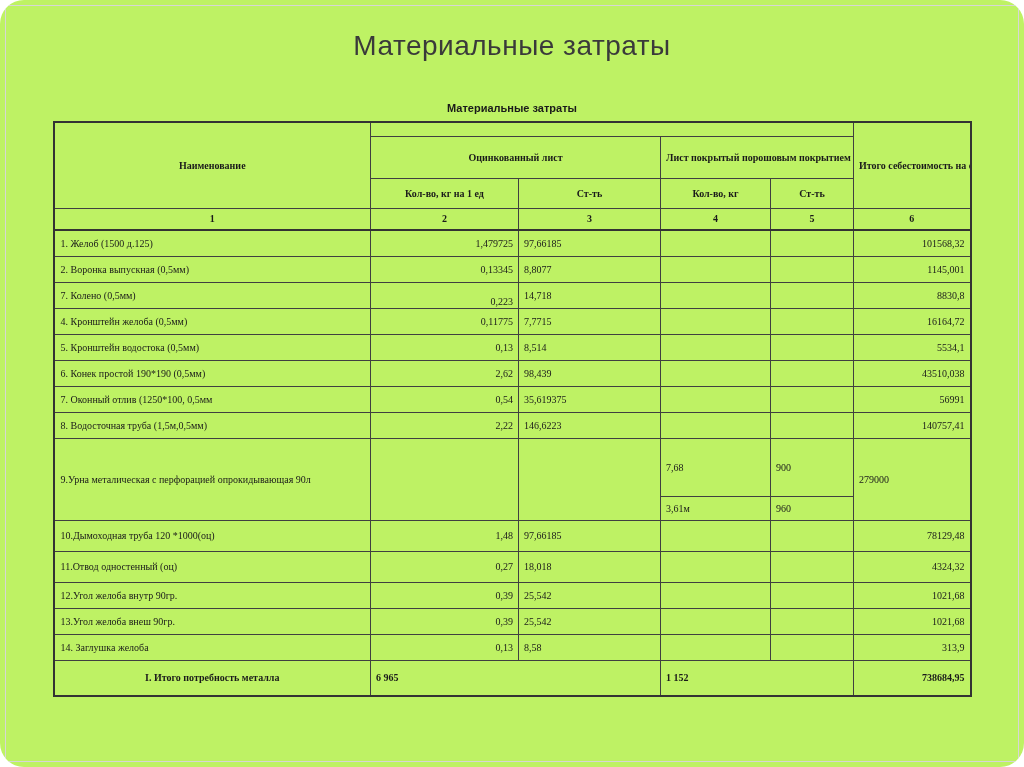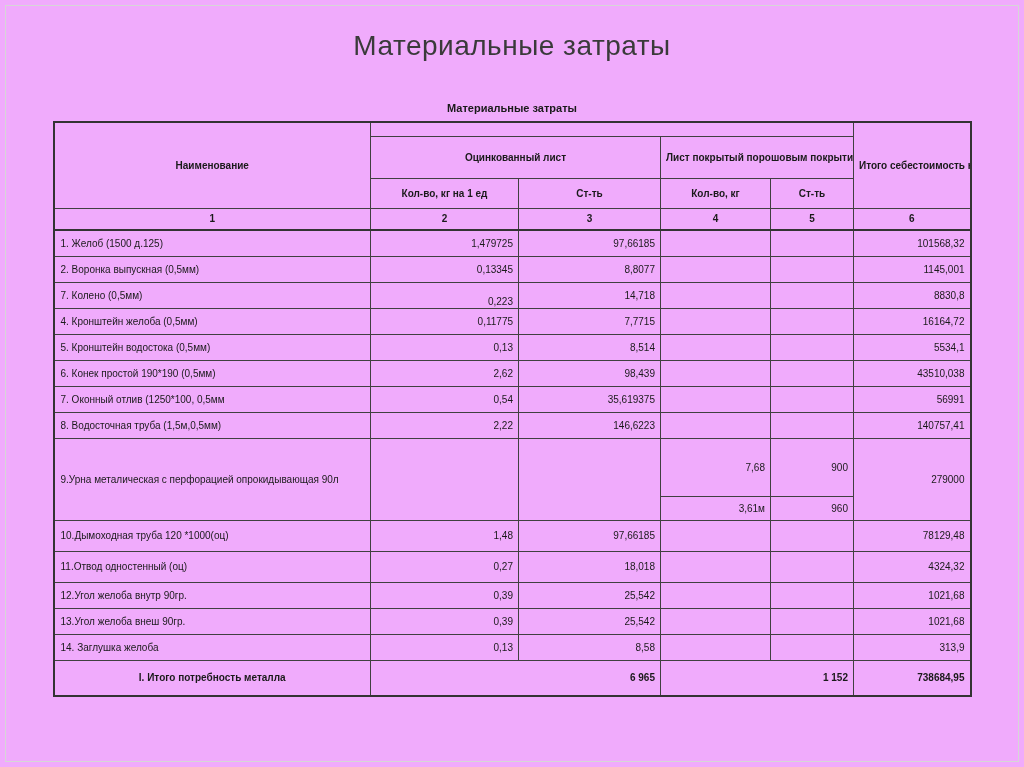--- a/index.html
+++ b/index.html
@@ -5,22 +5,23 @@
   html, body {
     margin: 0;
     padding: 0;
     background: #ffffff;
     font-family: "Liberation Sans", sans-serif;
   }
   .page {
     position: relative;
     width: 1024px;
     height: 767px;
-    background: #f0abfc;
+    background: #bef264;
     overflow: hidden;
+    border-radius: 24px;
   }
   .frame {
     position: absolute;
     inset: 5px;
     border: 1px solid #d6d6d6;
     pointer-events: none;
   }
   .slide-title {
     margin: 0;
     padding-top: 30px;
@@ -36,20 +37,21 @@
     font-size: 11px;
     font-weight: bold;
     color: #1a1a1a;
   }
   table.costs-table {
     border-collapse: collapse;
     table-layout: fixed;
     width: 917px;
     margin: 7px auto 0 auto;
     border: 2px solid #333333;
+    font-family: Liberation Serif, serif;
   }
   .costs-table td {
     border: 1px solid #404040;
     font-size: 10px;
     color: #1a1a1a;
     padding: 0 5px;
     vertical-align: middle;
     overflow: hidden;
     white-space: nowrap;
   }
@@ -61,21 +63,21 @@
   tr.nums td { border-bottom: 2px solid #333333; }
   .hdr { font-weight: bold; text-align: center; white-space: normal; }
   
   tr.r  { height: 26px; margin-top: 27px; }
   tr.r-tall { height: 31px; }
   tr.r9a { height: 58px; }
   tr.r9b { height: 24px; }
   tr.total-r { height: 36px; }
   td.c-name { text-align: left; padding-left: 6px; white-space: normal; }
   td.c-right { text-align: right; }
-  td.c-center { text-align: right; }
+  td.c-center { text-align: left; }
   td.vbottom { vertical-align: bottom; padding-bottom: 1px; }
   tr.total-r td { font-weight: bold; }
   td.t-name { text-align: center; }
 </style>
 </head>
 <body>
 
 <div class="page">
   <div class="frame"></div>
 

